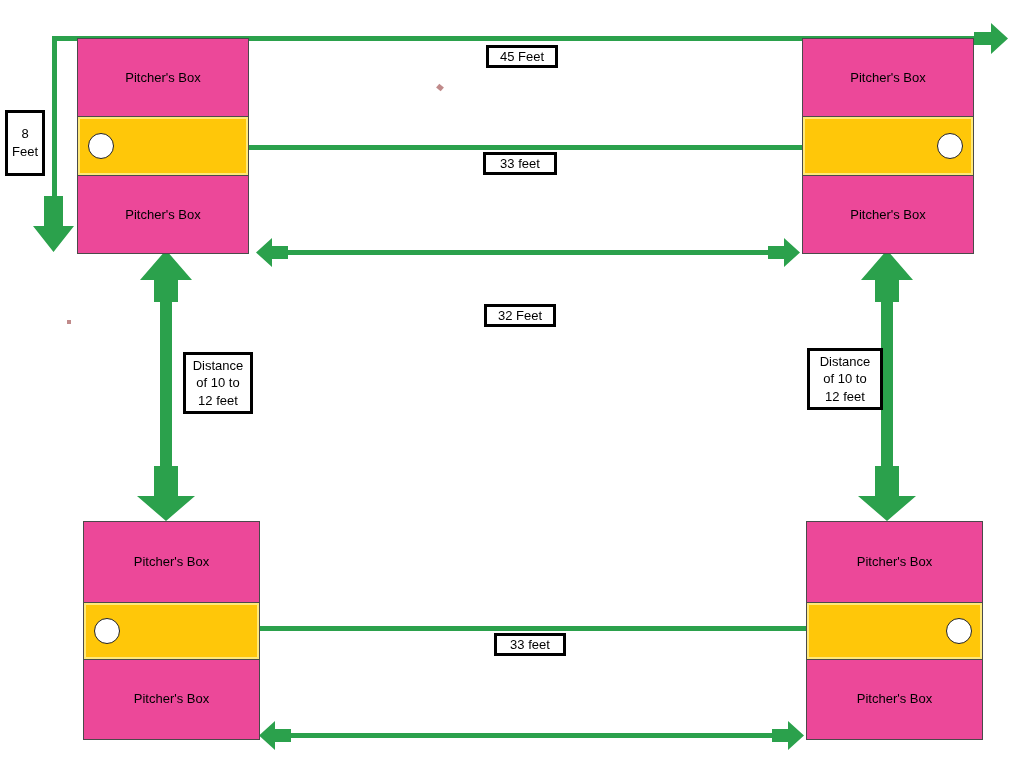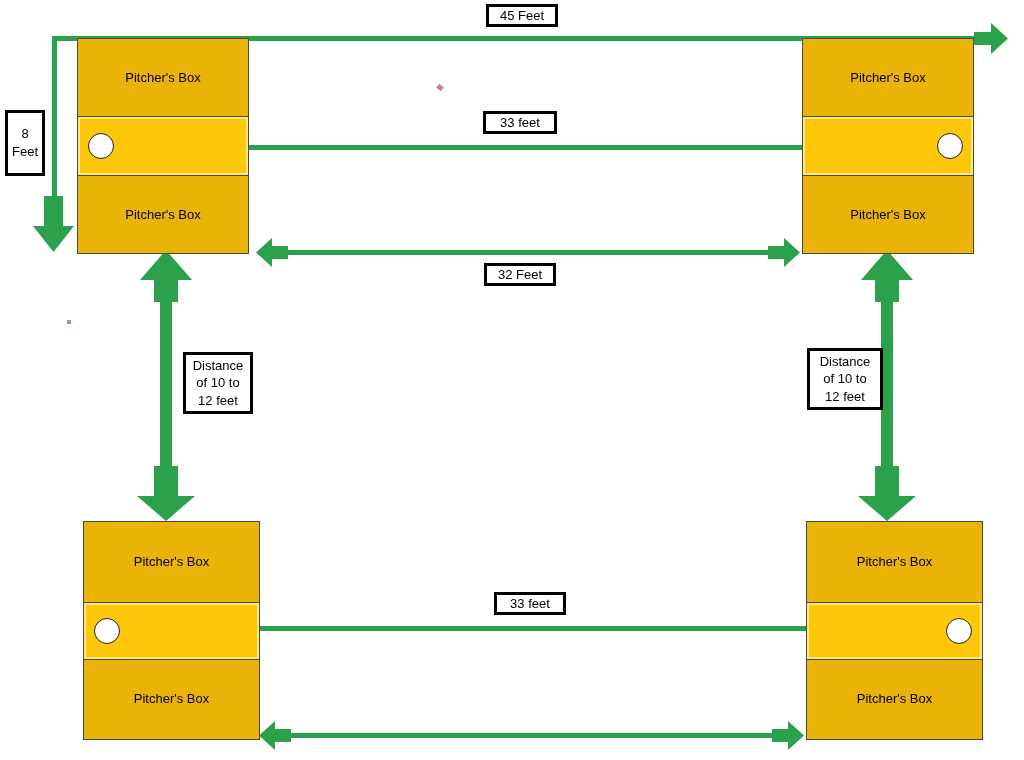--- a/index.html
+++ b/index.html
@@ -14,21 +14,21 @@
     background: #ffffff;
     overflow: hidden;
     font-family: "Liberation Sans", sans-serif;
   }
 
   
   .pbox {
     position: absolute;
     box-sizing: border-box;
     border: 1px solid #4a4a4a;
-    background: #eab308;
+    background: #ec4899;
     display: flex;
     flex-direction: column;
   }
   .pbox-top, .pbox-bottom {
     flex: 1 1 auto;
     display: flex;
     align-items: center;
     justify-content: center;
     text-align: center;
     font-size: 13px;
@@ -89,21 +89,21 @@
     color: #000000;
     font-size: 13px;
     line-height: 1.35;
     text-align: center;
     display: flex;
     align-items: center;
     justify-content: center;
     padding: 1px 6px;
     white-space: pre-line;
   }
-  .label.tight { padding: 0px 5px; border-width: 3px; }
+  .label.tight { padding: 0px 5px; border-width: 3px; margin-top: 41px; }
   .label.multiline { padding: 3px 4px; }
 
   .speck {
     position: absolute;
     background: #c08a8a;
   }
 </style>
 </head>
 <body>
 

